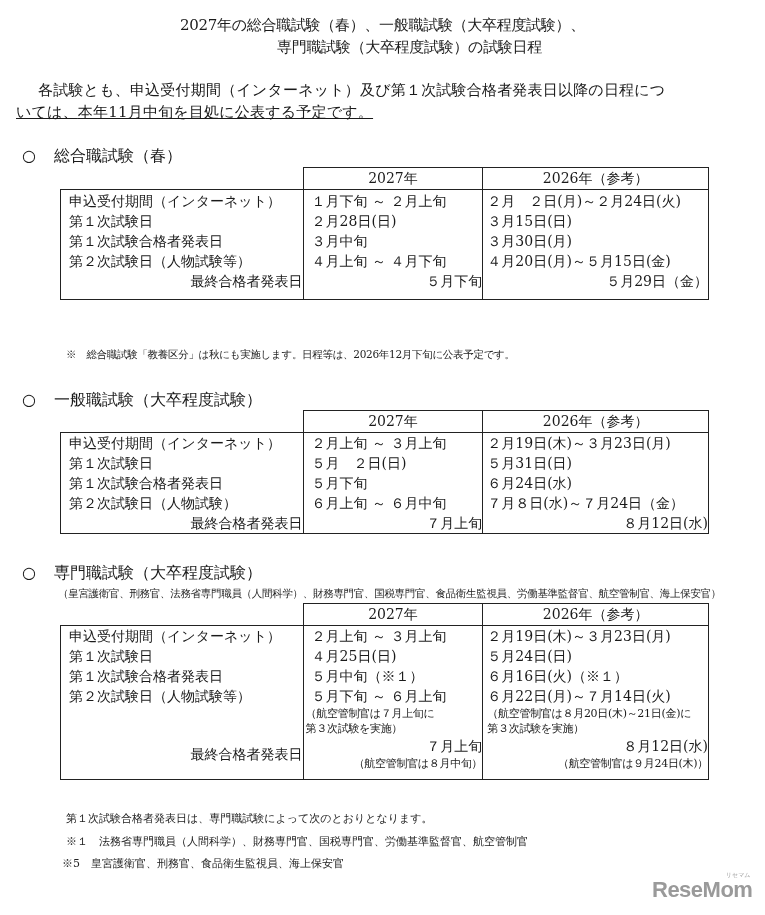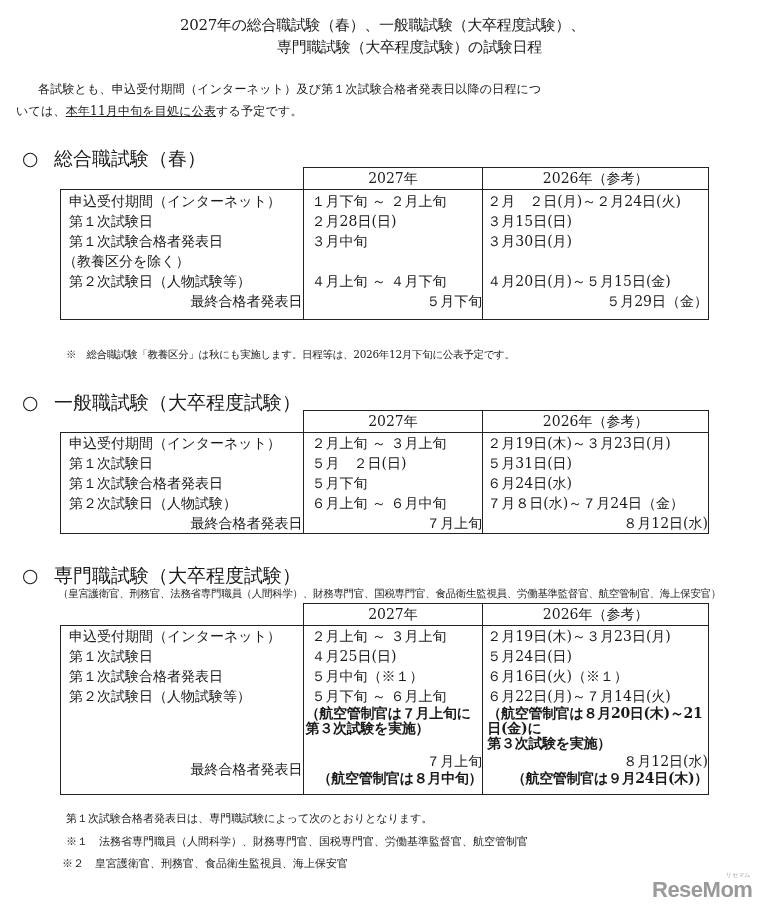--- a/index.html
+++ b/index.html
@@ -3,51 +3,51 @@
 <meta charset="utf-8">
 <style>
   html, body { margin:0; padding:0; background:#ffffff; }
   body {
     width:765px; height:915px; position:relative; overflow:hidden;
     font-family: "DejaVu Serif", "Liberation Serif", serif;
     color:#1a1a1a;
   }
   .abs { position:absolute; white-space:nowrap; }
   .title { font-size:15px; text-align:center; left:0; width:765px; letter-spacing:-0.3px; }
-  .intro { font-size:12px; letter-spacing:0.2px; }
+  .intro { font-size:15px; letter-spacing:0.2px; }
   .intro u { text-decoration:underline; }
-  .sec { font-size:19px; }
+  .sec { font-size:16px; }
   .sec .mark { display:inline-block; width:32px; }
   .note-small { font-size:10.5px; color:#222; letter-spacing:-0.3px; }
   .note { font-size:11px; color:#222; }
 
   table.sched { position:absolute; border-collapse:collapse; font-size:14px; }
   table.sched td { padding:0 0 0 8px; vertical-align:top; line-height:20px; }
   table.sched .hdr td { height:21px; text-align:center; padding:0; line-height:21px; font-size:14px; }
   table.sched .hdr td.blank { border:none; }
   table.sched .hdr td.yh { border:1px solid #222; border-bottom:none; }
   table.sched .body td { border-left:1px solid #222; border-right:1px solid #222; }
   table.sched tr.first td { border-top:1px solid #222; }
   table.sched tr.last td { border-bottom:1px solid #222;text-align:right; }
-  table.sched .small { font-size:14px; line-height:15px; display:block; letter-spacing:-0.3px;font-weight:bold; }
+  table.sched .small { font-size:11px; line-height:15px; display:block; letter-spacing:-0.3px; }
   .logo {
     position:absolute; left:652px; top:877px;
     font-family:"Liberation Sans", sans-serif; font-weight:bold; font-size:22px;
     color:#9a9a9a; letter-spacing:-0.5px;
   }
   .logo .kana { position:absolute; top:-6px; right:2px; font-size:6px; font-weight:normal; color:#9a9a9a; letter-spacing:0; }
 </style>
 </head>
 <body>
 
 <div class="abs title" style="top:16px;">2027年の総合職試験（春）、一般職試験（大卒程度試験）、</div>
 <div class="abs title" style="top:38px;margin-left:27px;">専門職試験（大卒程度試験）の試験日程</div>
 
 <div class="abs intro" style="left:38px; top:81px;">各試験とも、申込受付期間（インターネット）及び第１次試験合格者発表日以降の日程につ</div>
-<div class="abs intro" style="left:16px; top:103px;">
+<div class="abs intro" style="left:16px; top:103px;text-decoration:underline;">
   <span>いては、</span><u>本年11月中旬を目処に公表</u><span>する予定です。</span>
 </div>
 
 <div class="abs sec" style="left:22px; top:146px;">
   <span class="mark">○</span><span>総合職試験（春）</span>
 </div>
 
 <table class="sched" style="left:60px; top:167px; width:649px;">
   <colgroup>
       <col style="width:243px">
@@ -69,25 +69,20 @@
     <td>第１次試験日</td>
     <td>２月28日(日)</td>
     <td style="padding-left:4px">３月15日(日)</td>
   </tr>
   <tr class="body">
     <td>第１次試験合格者発表日</td>
     <td>３月中旬</td>
     <td style="padding-left:4px">３月30日(月)</td>
   </tr>
   <tr class="body">
-    <td style="padding-left:2px">（教養区分を除く）</td>
-    <td></td>
-    <td></td>
-  </tr>
-  <tr class="body">
     <td>第２次試験日（人物試験等）</td>
     <td>４月上旬 ～ ４月下旬</td>
     <td style="padding-left:4px">４月20日(月)～５月15日(金)</td>
   </tr>
   <tr class="body last">
     <td style="padding-bottom:4px">最終合格者発表日</td>
     <td style="padding-bottom:4px">５月下旬</td>
     <td style="padding-left:4px;padding-bottom:8px">５月29日（金）</td>
   </tr>
 </tbody>
@@ -192,18 +187,18 @@
     <td style="padding-left:4px; padding-bottom:8px">
       <span>８月12日(水)</span>
       <span class="small" style="margin-left:-4px">（航空管制官は９月24日(木)）</span>
     </td>
   </tr>
 </tbody>
   </table>
 
 <div class="abs note" style="left:66px; top:811px;text-align:center;">第１次試験合格者発表日は、専門職試験によって次のとおりとなります。</div>
 <div class="abs note" style="left:66px; top:834px;">※１　法務省専門職員（人間科学）、財務専門官、国税専門官、労働基準監督官、航空管制官</div>
-<div class="abs note" style="left:62px; top:856px;">※２　皇宮護衛官、刑務官、食品衛生監視員、海上保安官</div>
+<div class="abs note" style="left:62px; top:856px;">※5　皇宮護衛官、刑務官、食品衛生監視員、海上保安官</div>
 
 <div class="logo">
   <span>ReseMom</span>
   <span class="kana">リセマム</span>
 </div>
 
 </body></html>

